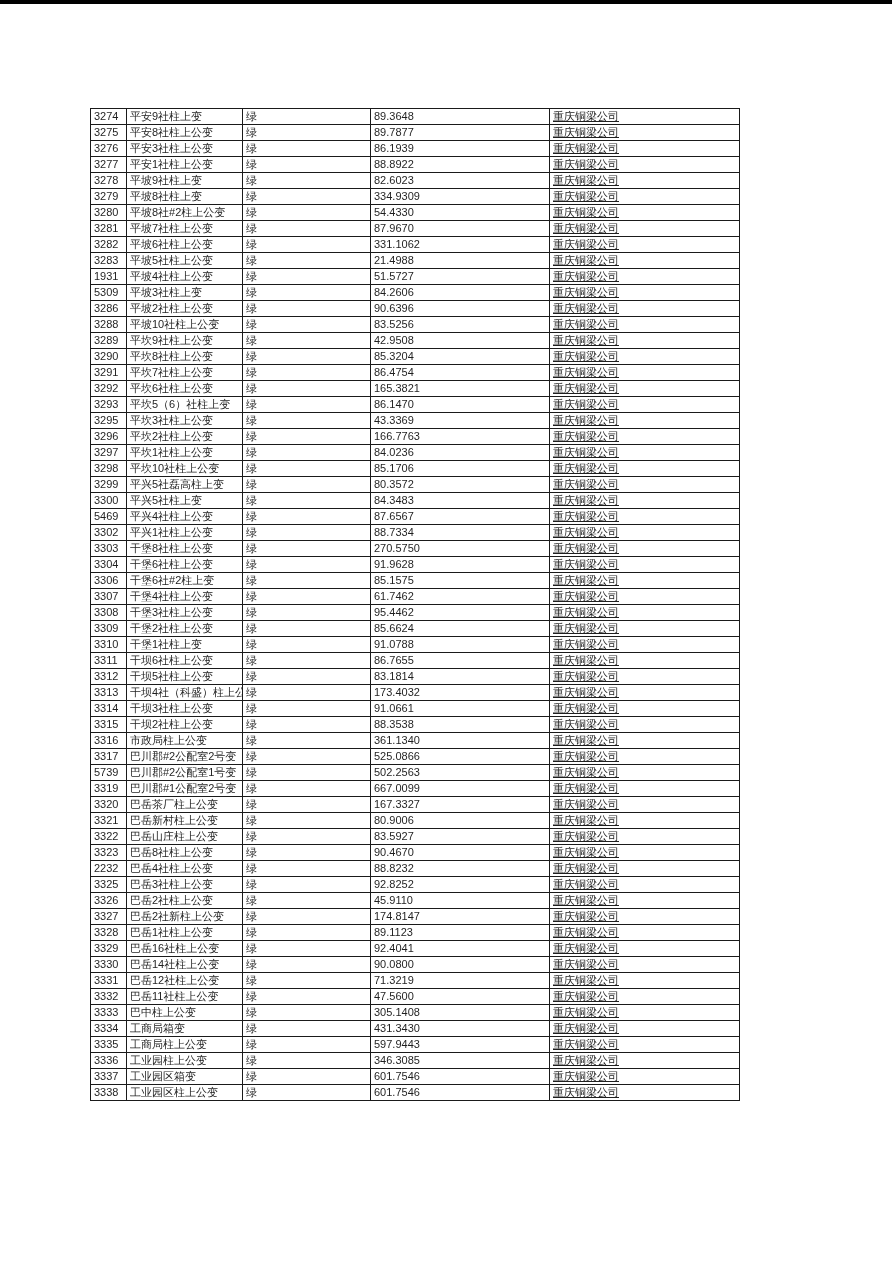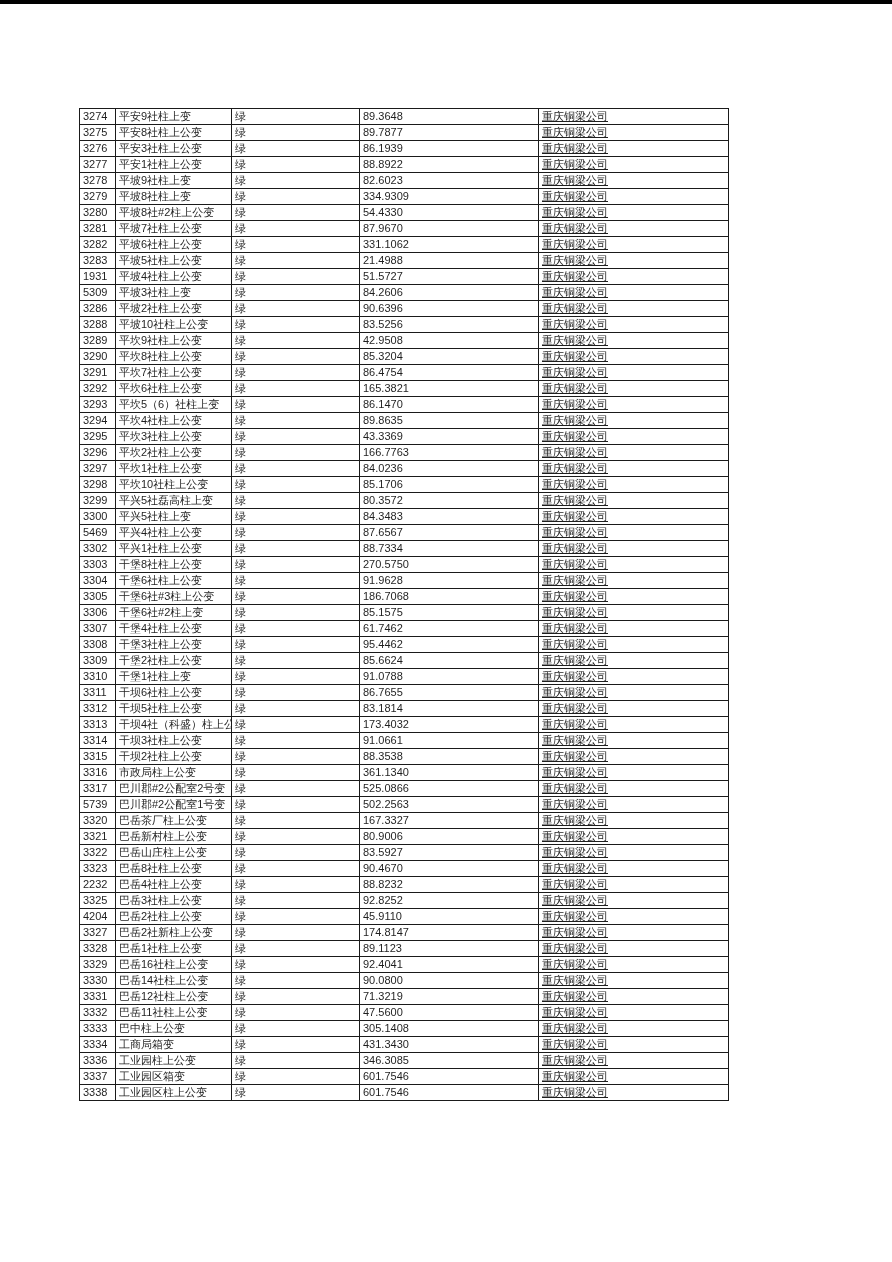--- a/index.html
+++ b/index.html
@@ -18,21 +18,21 @@
   .top-rule {
     position: absolute;
     top: 0;
     left: 0;
     width: 892px;
     height: 4px;
     background: #000000;
   }
   table.sheet {
     position: absolute;
-    left: 79px;
+    left: 90px;
     top: 108px;
     border-collapse: collapse;
     table-layout: fixed;
     width: 649px;
     padding-left: 22px;
   }
   table.sheet td {
     border: 1px solid #1a1a1a;
     height: 15px;
     font-size: 11px;
@@ -214,27 +214,20 @@
   </tr>
 
   <tr>
     <td class="c-num">3293</td>
     <td class="c-name">平坎5（6）社柱上变</td>
     <td class="c-status">绿</td>
     <td class="c-value">86.1470</td>
     <td class="c-company">重庆铜梁公司</td>
   </tr>
 
-  <tr>
-    <td class="c-num">3294</td>
-    <td class="c-name">平坎4社柱上公变</td>
-    <td class="c-status">绿</td>
-    <td class="c-value">89.8635</td>
-    <td class="c-company">重庆铜梁公司</td>
-  </tr>
 
   <tr>
     <td class="c-num">3295</td>
     <td class="c-name">平坎3社柱上公变</td>
     <td class="c-status">绿</td>
     <td class="c-value">43.3369</td>
     <td class="c-company">重庆铜梁公司</td>
   </tr>
 
   <tr>
@@ -302,27 +295,20 @@
   </tr>
 
   <tr>
     <td class="c-num">3304</td>
     <td class="c-name">干堡6社柱上公变</td>
     <td class="c-status">绿</td>
     <td class="c-value">91.9628</td>
     <td class="c-company">重庆铜梁公司</td>
   </tr>
 
-  <tr>
-    <td class="c-num">3305</td>
-    <td class="c-name">干堡6社#3柱上公变</td>
-    <td class="c-status">绿</td>
-    <td class="c-value">186.7068</td>
-    <td class="c-company">重庆铜梁公司</td>
-  </tr>
 
   <tr>
     <td class="c-num">3306</td>
     <td class="c-name">干堡6社#2柱上变</td>
     <td class="c-status">绿</td>
     <td class="c-value">85.1575</td>
     <td class="c-company">重庆铜梁公司</td>
   </tr>
 
   <tr>
@@ -414,20 +400,27 @@
   </tr>
 
   <tr>
     <td class="c-num">5739</td>
     <td class="c-name">巴川郡#2公配室1号变</td>
     <td class="c-status">绿</td>
     <td class="c-value">502.2563</td>
     <td class="c-company">重庆铜梁公司</td>
   </tr>
 
+  <tr>
+    <td class="c-num">3319</td>
+    <td class="c-name">巴川郡#1公配室2号变</td>
+    <td class="c-status">绿</td>
+    <td class="c-value">667.0099</td>
+    <td class="c-company">重庆铜梁公司</td>
+  </tr>
 
   <tr>
     <td class="c-num">3320</td>
     <td class="c-name">巴岳茶厂柱上公变</td>
     <td class="c-status">绿</td>
     <td class="c-value">167.3327</td>
     <td class="c-company">重庆铜梁公司</td>
   </tr>
 
   <tr>
@@ -464,21 +457,21 @@
 
   <tr>
     <td class="c-num">3325</td>
     <td class="c-name">巴岳3社柱上公变</td>
     <td class="c-status">绿</td>
     <td class="c-value">92.8252</td>
     <td class="c-company">重庆铜梁公司</td>
   </tr>
 
   <tr>
-    <td class="c-num">4204</td>
+    <td class="c-num">3326</td>
     <td class="c-name">巴岳2社柱上公变</td>
     <td class="c-status">绿</td>
     <td class="c-value">45.9110</td>
     <td class="c-company">重庆铜梁公司</td>
   </tr>
 
   <tr>
     <td class="c-num">3327</td>
     <td class="c-name">巴岳2社新柱上公变</td>
     <td class="c-status">绿</td>
@@ -535,20 +528,27 @@
   </tr>
 
   <tr>
     <td class="c-num">3334</td>
     <td class="c-name">工商局箱变</td>
     <td class="c-status">绿</td>
     <td class="c-value">431.3430</td>
     <td class="c-company">重庆铜梁公司</td>
   </tr>
 
+  <tr>
+    <td class="c-num">3335</td>
+    <td class="c-name">工商局柱上公变</td>
+    <td class="c-status">绿</td>
+    <td class="c-value">597.9443</td>
+    <td class="c-company">重庆铜梁公司</td>
+  </tr>
 
   <tr>
     <td class="c-num">3336</td>
     <td class="c-name">工业园柱上公变</td>
     <td class="c-status">绿</td>
     <td class="c-value">346.3085</td>
     <td class="c-company">重庆铜梁公司</td>
   </tr>
 
   <tr>

